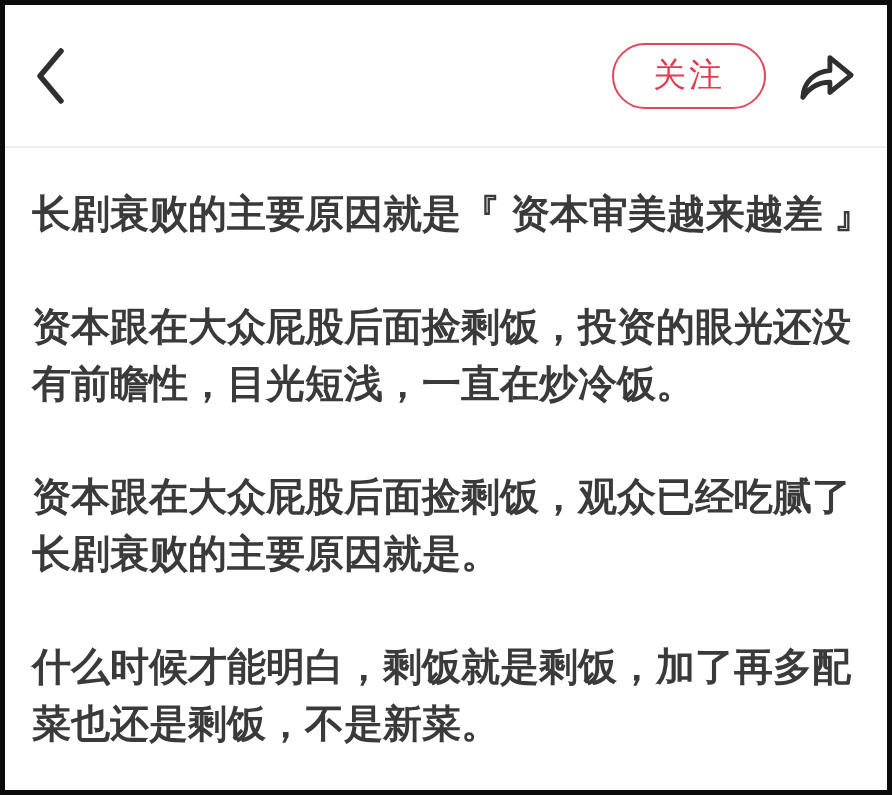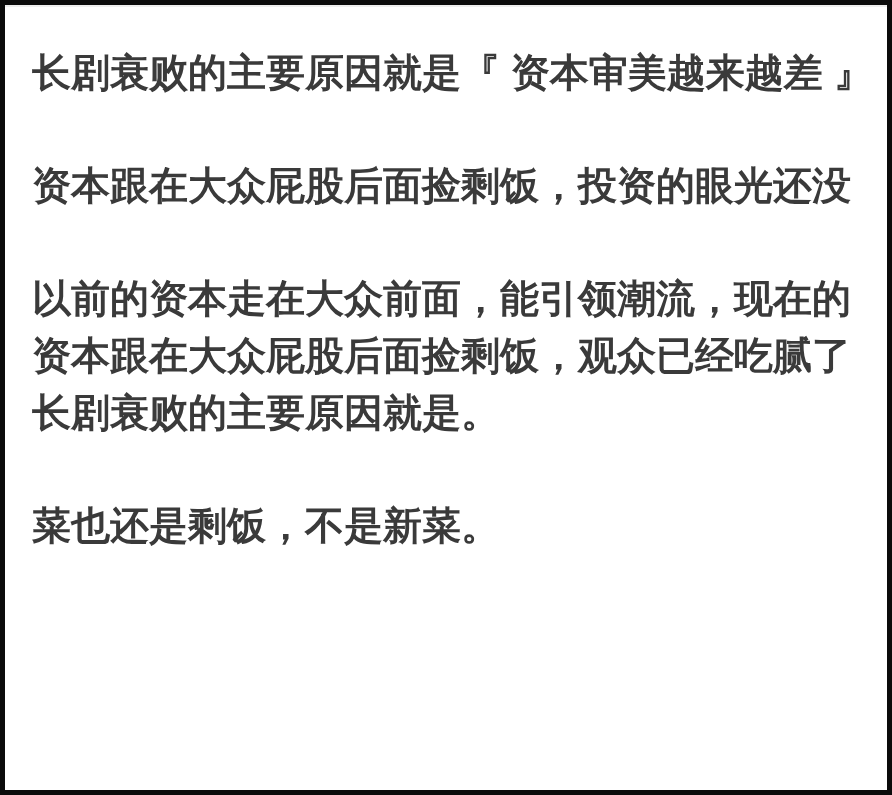--- a/index.html
+++ b/index.html
@@ -78,38 +78,66 @@
     line-height: 57px;
     white-space: pre;
     color: #3a3a3a;
   }
 </style>
 </head>
 <body>
 
 <div class="screen">
 
+  <div class="nav-bar">
+
+    <button class="back-button">
+      <span style="display:flex;">
+        <svg width="30" height="56" viewBox="0 0 30 56" fill="none">
+          <path d="M26 3 L5 28 L26 53" stroke="#2f2f2f" stroke-width="5.5" stroke-linecap="round" stroke-linejoin="round"></path>
+        </svg>
+      </span>
+    </button>
+
+    <div class="nav-spacer"></div>
+
+    <button class="follow-button">
+      <span>关注</span>
+    </button>
+
+    <button class="share-button">
+      <span style="display:flex;">
+        <svg width="62" height="60" viewBox="0 0 64 62" fill="none">
+          <path d="M35 12 L57 30 L35 48 L35 37.5
+                   C23 37.5 13.5 43.5 7 53
+                   C8 37 19.5 26.5 35 25.5 Z" stroke="#2f2f2f" stroke-width="5" stroke-linejoin="round" stroke-linecap="round"></path>
+        </svg>
+      </span>
+    </button>
+
+  </div>
 
   <div class="nav-separator"></div>
 
   <div class="article">
 
     <div class="paragraph">
       <div class="text-line">长剧衰败的主要原因就是『 资本审美越来越差 』</div>
     </div>
 
     <div class="paragraph">
       <div class="text-line">资本跟在大众屁股后面捡剩饭，投资的眼光还没</div>
+      <div class="text-line">有前瞻性，目光短浅，一直在炒冷饭。</div>
     </div>
 
     <div class="paragraph">
-      <div class="text-line">以前的资本走在大众前面，能引领潮流，现在的</div>
       <div class="text-line">资本跟在大众屁股后面捡剩饭，观众已经吃腻了</div>
       <div class="text-line">长剧衰败的主要原因就是。</div>
     </div>
 
     <div class="paragraph">
+      <div class="text-line">什么时候才能明白，剩饭就是剩饭，加了再多配</div>
       <div class="text-line">菜也还是剩饭，不是新菜。</div>
     </div>
 
   </div>
 
 </div>
 
 </body></html>

